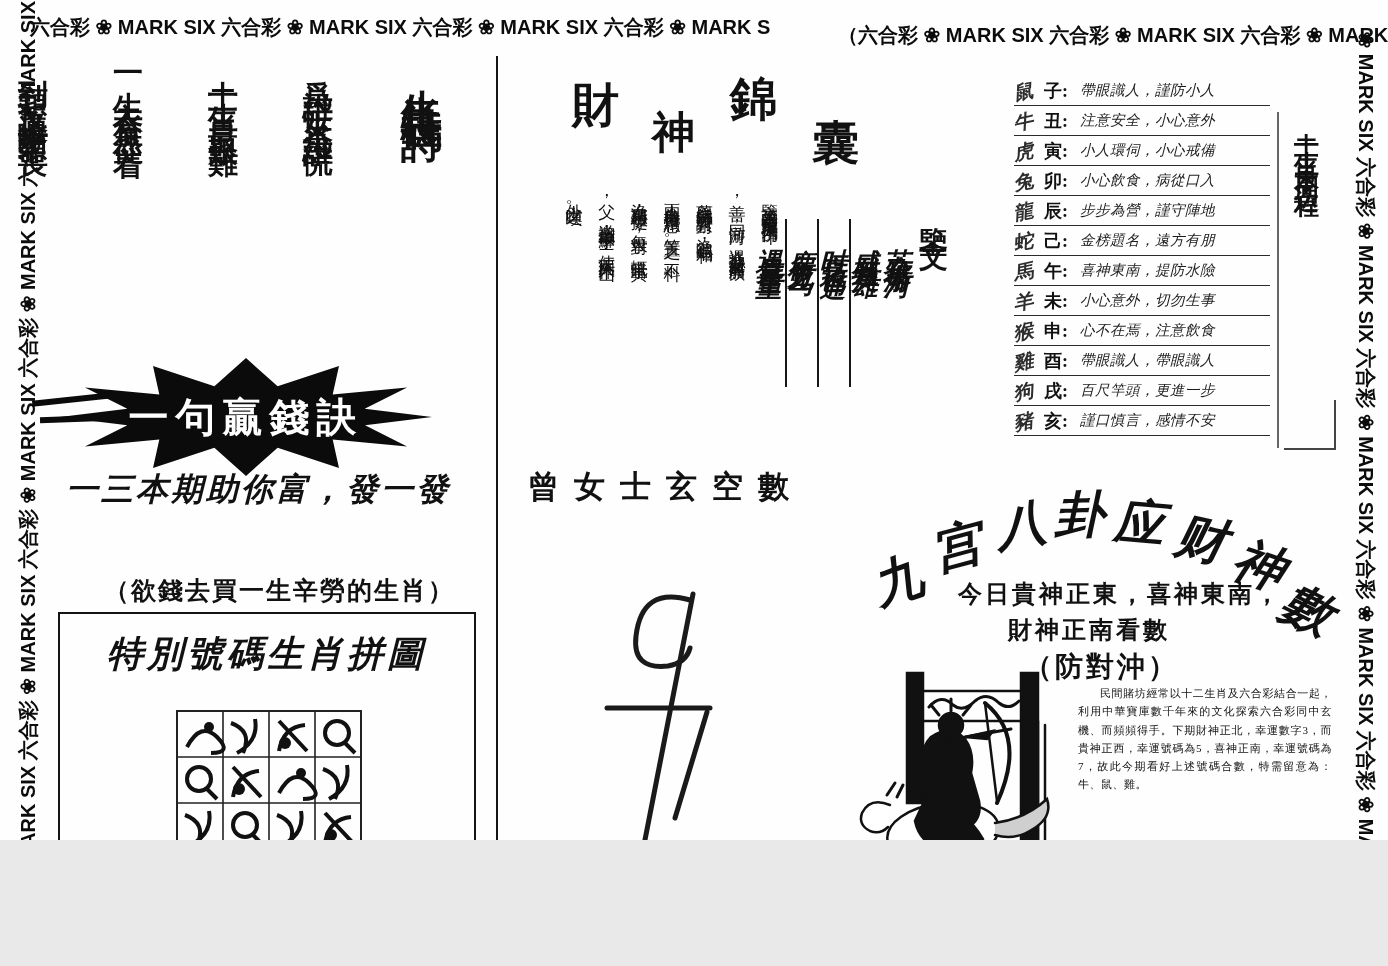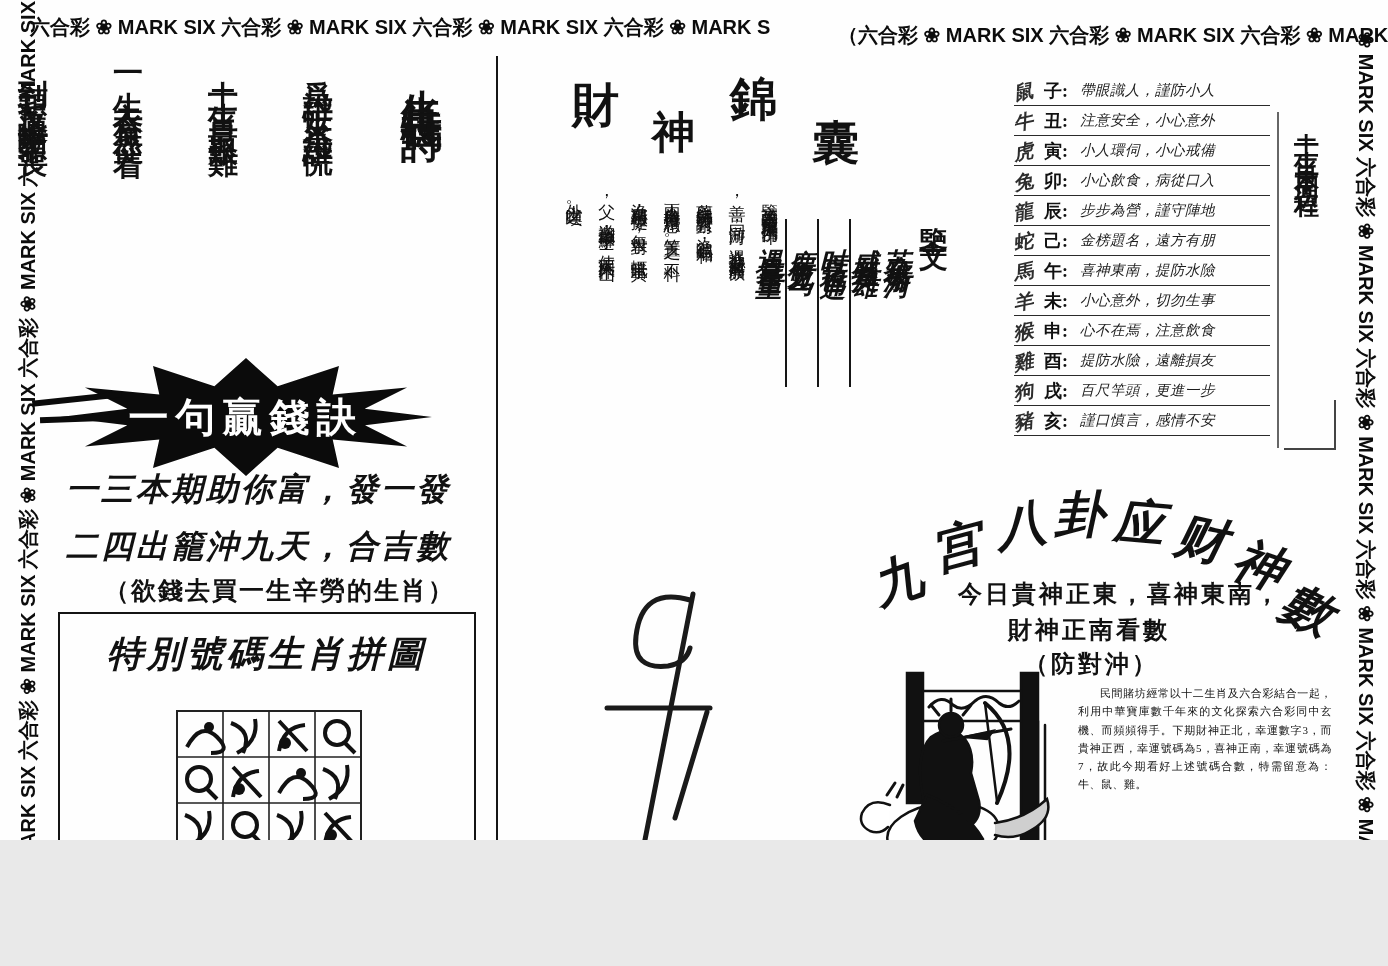--- a/index.html
+++ b/index.html
@@ -88,21 +88,20 @@
   </div>
 
   <div class="abs" id="starburst">
     <div class="burst"></div>
     <div class="speedline" style="left:-28px;top:38px;width:90px;transform:rotate(-6deg);"></div>
     <div class="speedline" style="left:-20px;top:58px;width:70px;transform:rotate(-2deg);"></div>
     <div class="btext">一句贏錢訣</div>
   </div>
 
   <div class="abs tip" id="tip1">一三本期助你富，發一發</div>
-  <div class="abs tip" id="tip2">二四出籠沖九天，合吉數</div>
   <div class="abs" id="tip-note">（欲錢去買一生辛勞的生肖）</div>
 
   <div class="abs" id="puzzle-box">
     <div id="puzzle-title">特別號碼生肖拼圖</div>
     <svg id="puzzle-grid" width="186" height="186" viewBox="0 0 186 186">
       <defs>
         <g id="sq1">
             <path d="M8 34 q14 -26 30 -10 t-6 16" fill="none" stroke="#111" stroke-width="4"></path>
             <circle cx="30" cy="14" r="5" fill="#111"></circle>
           </g>
@@ -160,20 +159,21 @@
   <div class="abs" id="story">
     <div class="scol indent">鑒文說的是宋蘇東坡與僧佛印</div>
     <div class="scol">善，同游河，遇漁翁父女邀河船飲</div>
     <div class="scol">蘇與佛印吟詩索對，漁翁欲唱和，</div>
     <div class="scol">兩人自持博學精思，笑置之。不料</div>
     <div class="scol">漁女精思敏捷，每求對，輒暗示其</div>
     <div class="scol">父，遂難倒蘇學士，使蘇兩人作山</div>
     <div class="scol">外山之嘆。</div>
   </div>
 
+  <div class="abs" id="xuankong-title">曾女士玄空數</div>
 
   <svg class="abs" style="left:595px;top:588px;" width="140" height="265" viewBox="0 0 140 265">
     <path d="M95 12 q-48 -14 -54 36 q-4 34 32 30 q18 -3 22 -18" fill="none" stroke="#1a1a1a" stroke-width="5" stroke-linecap="round"></path>
     <line x1="98" y1="6" x2="48" y2="262" stroke="#1a1a1a" stroke-width="5" stroke-linecap="round"></line>
     <line x1="12" y1="120" x2="115" y2="120" stroke="#1a1a1a" stroke-width="5" stroke-linecap="round"></line>
     <line x1="112" y1="124" x2="80" y2="230" stroke="#1a1a1a" stroke-width="5" stroke-linecap="round"></line>
   </svg>
 
 
   <div class="abs" id="zodiac-table">
@@ -218,21 +218,21 @@
       <span class="zfortune">小心意外，切勿生事</span>
     </div>
     <div class="zrow">
       <span class="zicon">猴</span>
       <span class="zbranch">申:</span>
       <span class="zfortune">心不在焉，注意飲食</span>
     </div>
     <div class="zrow">
       <span class="zicon">雞</span>
       <span class="zbranch">酉:</span>
-      <span class="zfortune">提防水險，遠離損友</span>
+      <span class="zfortune">帶眼識人，帶眼識人</span>
     </div>
     <div class="zrow">
       <span class="zicon">狗</span>
       <span class="zbranch">戌:</span>
       <span class="zfortune">百尺竿頭，更進一步</span>
     </div>
     <div class="zrow">
       <span class="zicon">豬</span>
       <span class="zbranch">亥:</span>
       <span class="zfortune">謹口慎言，感情不安</span>
@@ -248,21 +248,21 @@
   <span class="bchar" style="left:932px;top:514px;transform:rotate(-15deg);">宫</span>
   <span class="bchar" style="left:996px;top:492px;transform:rotate(-8deg);">八</span>
   <span class="bchar" style="left:1054px;top:482px;transform:rotate(-2deg);">卦</span>
   <span class="bchar" style="left:1114px;top:490px;transform:rotate(5deg);">应</span>
   <span class="bchar" style="left:1176px;top:506px;transform:rotate(12deg);">财</span>
   <span class="bchar" style="left:1234px;top:532px;transform:rotate(19deg);">神</span>
   <span class="bchar" style="left:1282px;top:576px;transform:rotate(26deg);">數</span>
 
   <div class="dirline" style="left:958px;top:578px;">今日貴神正東，喜神東南，</div>
   <div class="dirline" style="left:1008px;top:614px;">財神正南看數</div>
-  <div class="dirline" style="left:1024px;top:648px;font-size:24px;">（防對沖）</div>
+  <div class="dirline" style="left:1024px;top:648px;font-size:28px;">（防對沖）</div>
 
   <svg class="abs" style="left:835px;top:645px;" width="250" height="275" viewBox="0 0 250 275">
     <g stroke="#111" fill="none" stroke-width="2.5" stroke-linecap="round">
 
       <rect x="72" y="28" width="16" height="130" fill="#111"></rect>
       <rect x="186" y="28" width="17" height="190" fill="#111"></rect>
       <rect x="88" y="46" width="98" height="30" fill="#fff"></rect>
       <path d="M94 62 q12 -14 24 -2 q10 8 22 -4 q12 -10 24 2 q10 8 20 -2" stroke-width="3"></path>
       <path d="M203 76 v135 M210 80 v130"></path>
 

